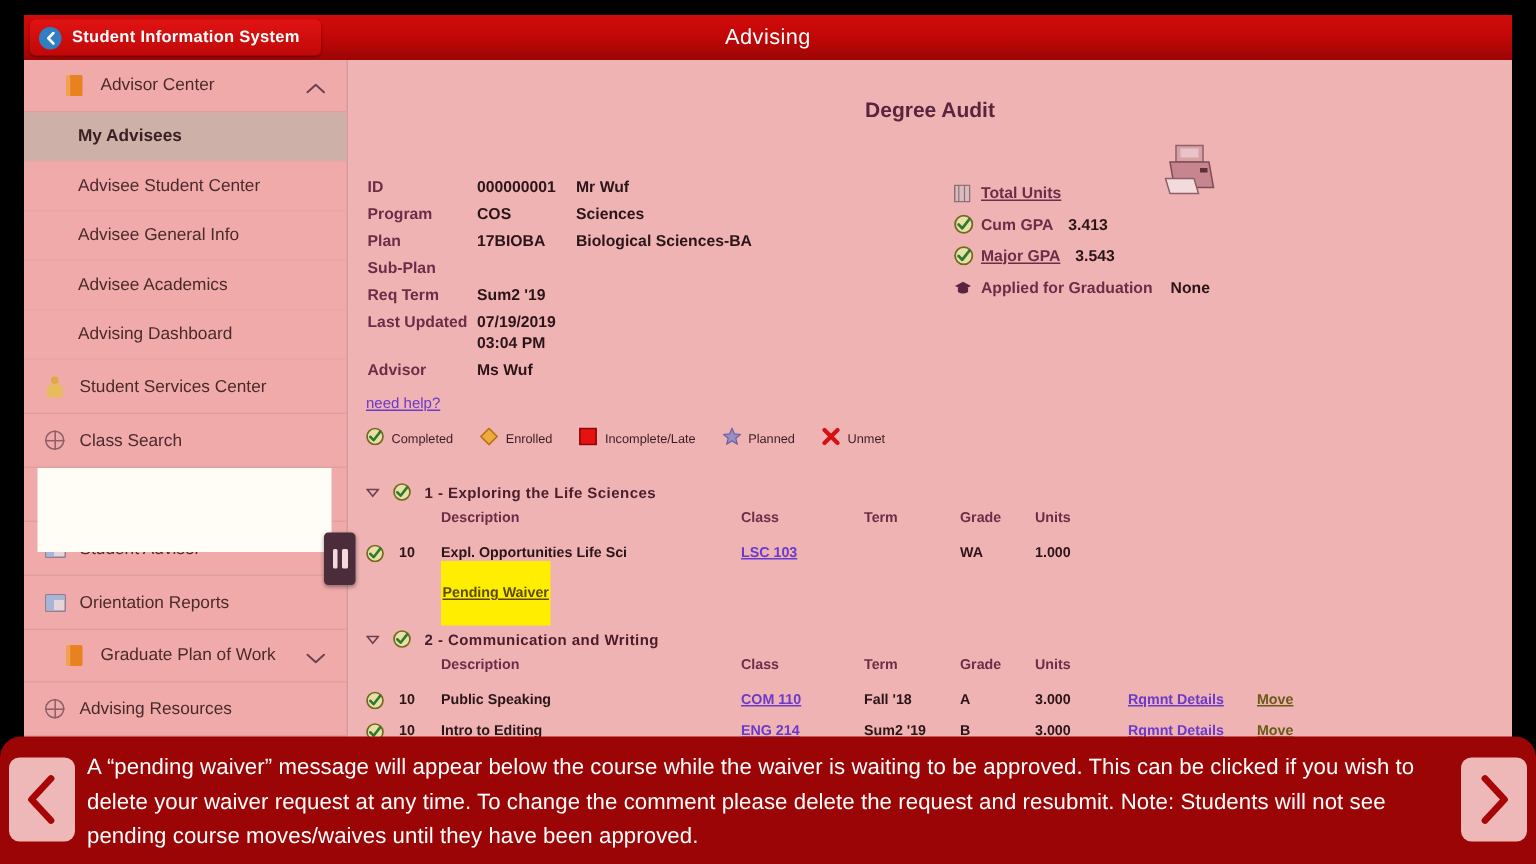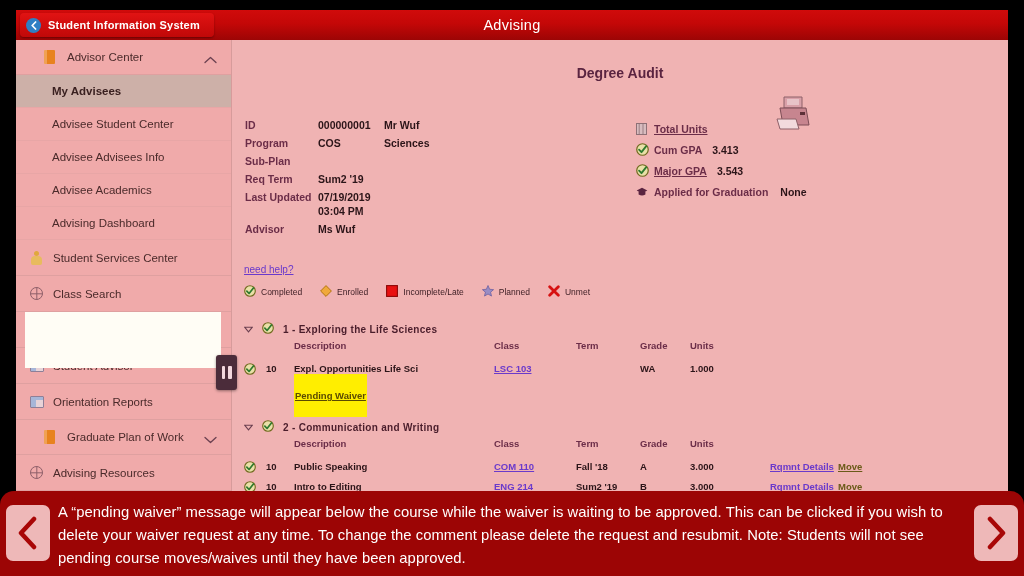--- a/index.html
+++ b/index.html
@@ -194,21 +194,21 @@
   .c-stat { width: 22px; }
   .c-num  { width: 28px; }
   .c-desc { width: 200px; }
   .c-class{ width: 82px; }
   .c-term { width: 64px; }
   .c-grade{ width: 50px; }
   .c-units{ width: 62px; }
   .c-rq   { width: 86px; }
   .c-mv   { width: 50px; }
   .link-class { color: #6a3acb; text-decoration: underline; }
-  .link-rqmt { color: #6a3acb; text-decoration: underline; margin-left: 18px; }
+  .link-rqmt { color: #6a3acb; text-decoration: underline; }
   .link-move { color: #6a5a18; text-decoration: underline; text-align: right; }
   .pending {
     background: #ffee00; color: #5a4a00; text-decoration: underline;
     font-weight: bold; display: inline-block; padding: 16px 1px;
   }
 
   
   #hl-box {
     position: absolute; left: 9px; top: 302px;
     width: 196px; height: 56px;
@@ -276,21 +276,21 @@
               <path d="M1 6.5 L6.5 1.5 L12 6.5" stroke="#6b4050" stroke-width="1.3" fill="none" stroke-linecap="round" stroke-linejoin="round"></path>
             </svg></span>
         </div>
         <div class="nav-item child active">
           <span class="nav-label" style="margin-left: 0px;">My Advisees</span>
         </div>
         <div class="nav-item child">
           <span class="nav-label" style="margin-left: 0px;">Advisee Student Center</span>
         </div>
         <div class="nav-item child">
-          <span class="nav-label" style="margin-left: 0px;">Advisee Advisees Info</span>
+          <span class="nav-label" style="margin-left: 0px;">Advisee General Info</span>
         </div>
         <div class="nav-item child">
           <span class="nav-label" style="margin-left: 0px;">Advisee Academics</span>
         </div>
         <div class="nav-item child">
           <span class="nav-label" style="margin-left: 0px;">Advising Dashboard</span>
         </div>
         <div class="nav-item ">
           <span class="nav-ico">
             <span class="ico-person"></span>
@@ -357,20 +357,25 @@
             <tbody id="info-body">
               <tr>
                 <td class="info-label">ID</td>
                 <td class="info-v1">000000001</td>
                 <td class="info-v2">Mr Wuf</td>
               </tr>
               <tr>
                 <td class="info-label">Program</td>
                 <td class="info-v1">COS</td>
                 <td class="info-v2">Sciences</td>
+              </tr>
+              <tr>
+                <td class="info-label">Plan</td>
+                <td class="info-v1">17BIOBA</td>
+                <td class="info-v2">Biological Sciences-BA</td>
               </tr>
               <tr>
                 <td class="info-label">Sub-Plan</td>
                 <td class="info-v1"></td>
                 <td class="info-v2"></td>
               </tr>
               <tr>
                 <td class="info-label">Req Term</td>
                 <td class="info-v1">Sum2 '19</td>
                 <td class="info-v2"></td>

